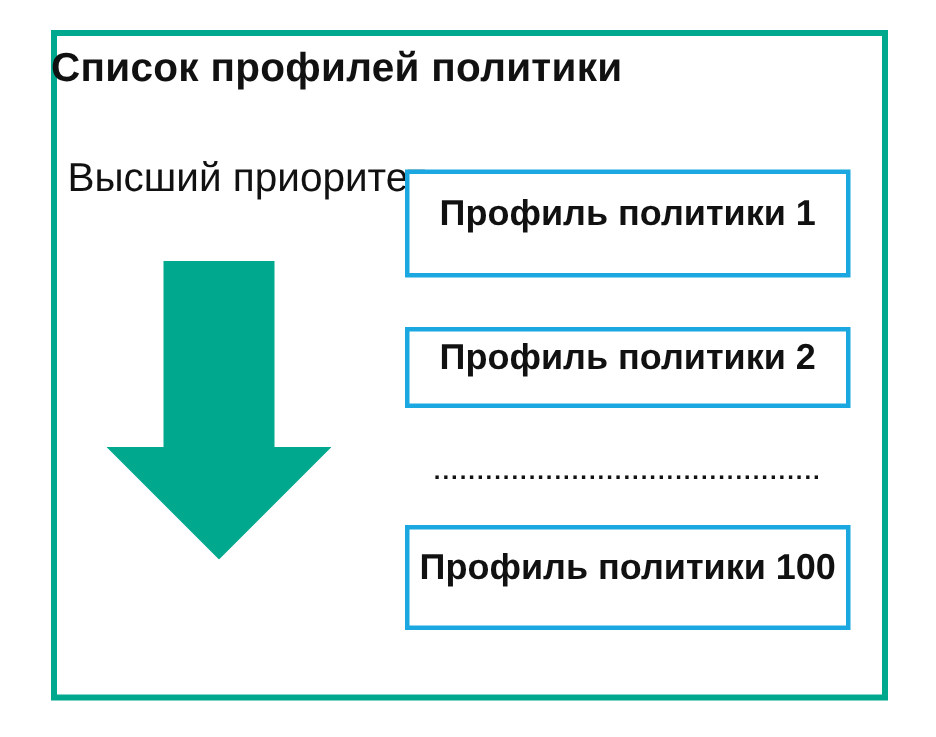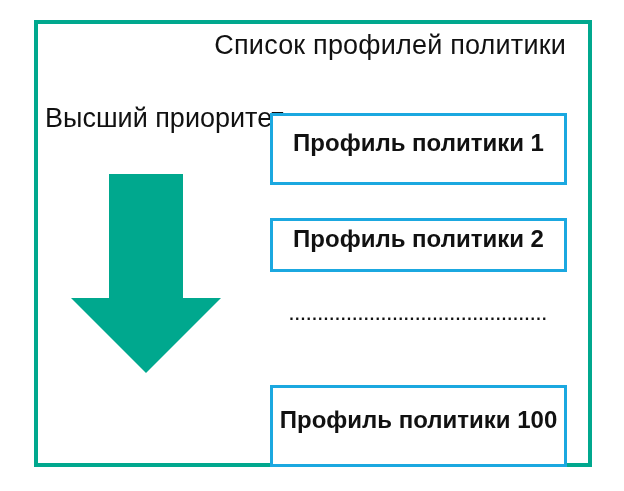--- a/index.html
+++ b/index.html
@@ -26,23 +26,23 @@
     position: absolute;
     left: 34px; top: 20px;
     width: 558px; height: 447px;
     border: 4px solid var(--frame);
     background: transparent;
   }
   .title {
     position: absolute;
     left: 34px; top: 30px;
     width: 532px;
-    text-align: right;
+    text-align: left;
     font-size: 27px;
-    font-weight: normal;
+    font-weight: bold;
     letter-spacing: 0.2px;
     color: var(--text);
   }
   .top-label {
     position: absolute;
     left: 45px; top: 104px;
     width: 220px;
     text-align: center;
     font-size: 27px;
     line-height: 28px;
@@ -75,21 +75,21 @@
     align-items: center;
     justify-content: center;
     padding-bottom: 13px;
     font-size: 24px;
     font-weight: bold;
     color: var(--text);
     white-space: nowrap;
   }
   .profile-box.b1 { top: 113px; height: 72px; }
   .profile-box.b2 { top: 218px; height: 54px; }
-  .profile-box.b100 { top: 385px; height: 82px; }
+  .profile-box.b100 { top: 350px; height: 70px; }
   .dots {
     position: absolute;
     left: 270px; top: 306px;
     width: 297px;
     text-align: center;
     font-size: 16px;
     font-weight: bold;
     letter-spacing: 1.3px;
     color: var(--text);
     white-space: nowrap;

